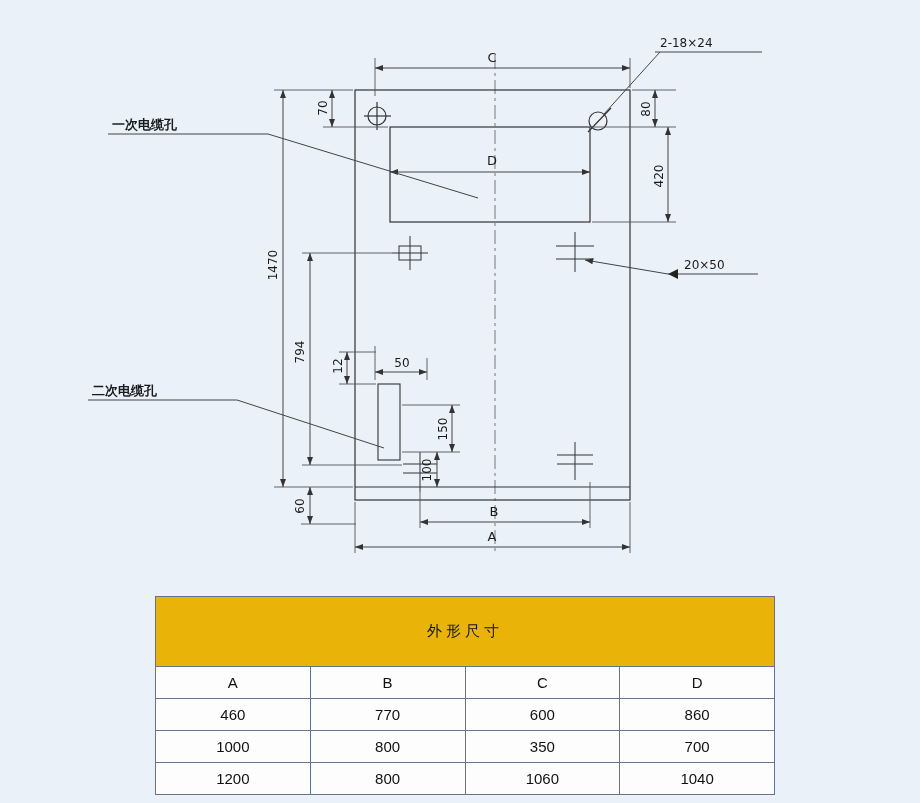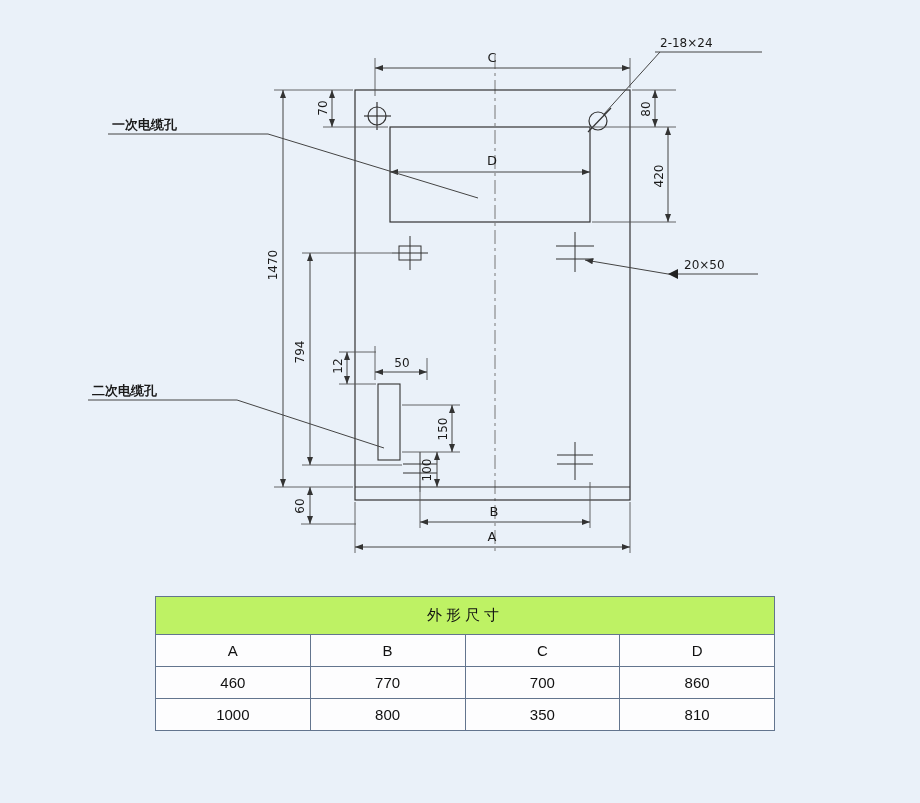--- a/index.html
+++ b/index.html
@@ -26,22 +26,22 @@
     table-layout:fixed;
   }
   .dim-table th,.dim-table td{
     border:1px solid #63758e;
     text-align:center;
     padding:7px 4px;
     background:#fdfdfe;
     font-weight:normal;
   }
   .dim-table .title-row th{
-    background:#bef264;
-    padding:9px 4px;
+    background:#eab308;
+    padding:25px 4px;
     letter-spacing:4px;
     font-size:15px;
   }
 </style>
 </head>
 <body>
 
 <div class="drawing-wrap">
 <svg width="920" height="582" viewBox="0 0 920 582">
   <defs>
@@ -169,23 +169,29 @@
       <th>A</th>
       <th>B</th>
       <th>C</th>
       <th>D</th>
     </tr>
   </thead>
   <tbody>
     <tr>
       <td>460</td>
       <td>770</td>
-      <td>700</td>
+      <td>600</td>
       <td>860</td>
     </tr>
     <tr>
       <td>1000</td>
       <td>800</td>
       <td>350</td>
-      <td>810</td>
+      <td>700</td>
+    </tr>
+    <tr>
+      <td>1200</td>
+      <td>800</td>
+      <td>1060</td>
+      <td>1040</td>
     </tr>
   </tbody>
 </table>
 
 </body></html>

